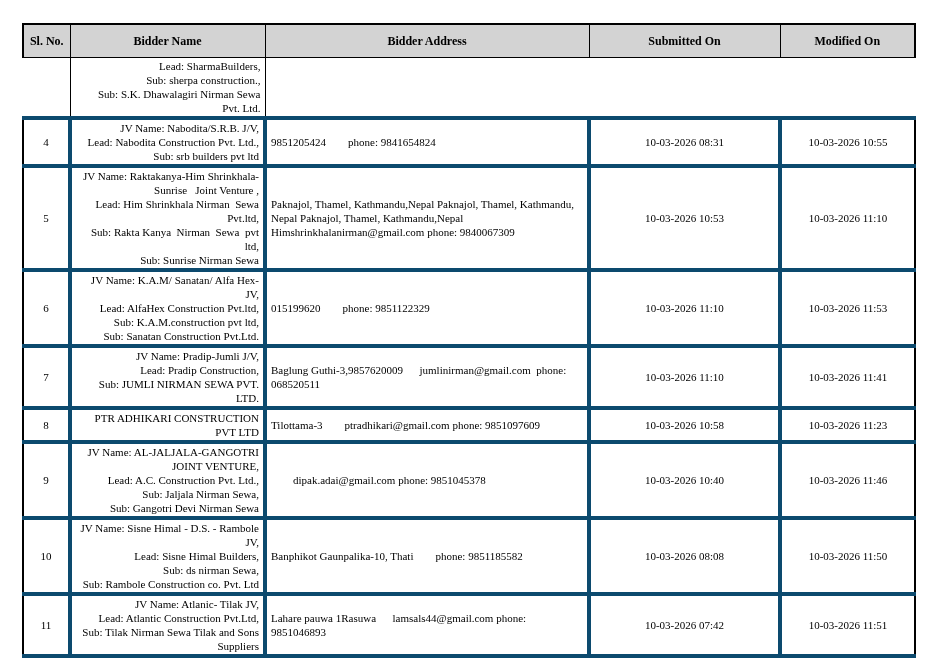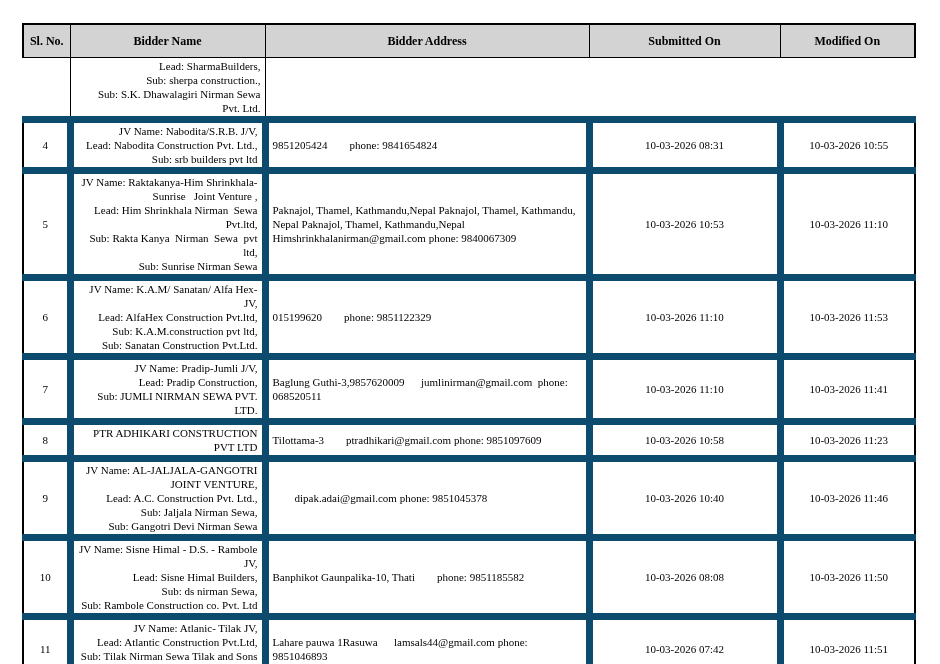--- a/index.html
+++ b/index.html
@@ -15,21 +15,21 @@
   col.c-sub{width:191px;}
   col.c-mod{width:135px;}
   th{
     background:#d3d3d3;border:1px solid #000;border-top:2px solid #000;
     font-size:12px;font-weight:bold;text-align:center;vertical-align:middle;
     padding:2px 3px;height:28px;
   }
   th:first-child{border-left:2px solid #000;}
   th:last-child{border-right:2px solid #000;}
   td{
-    border:7px solid #0c4a6e;font-size:11px;line-height:14px;
+    border:4px solid #0c4a6e;font-size:11px;line-height:14px;
     padding:1px 4px;vertical-align:middle;overflow:hidden;
   }
   td.sl{text-align:center;}
   td.name{text-align:right;vertical-align:top;white-space:pre-wrap;}
   td.addr{text-align:left;white-space:pre-wrap;margin-left:20px;}
   td.date{text-align:center;white-space:nowrap;}
   tr td:first-child{border-left:2px solid #000;}
   tr td:last-child{border-right:2px solid #000;font-family:Liberation Serif, serif;}
   tr.last td{border-bottom:2px solid #000;}
   

